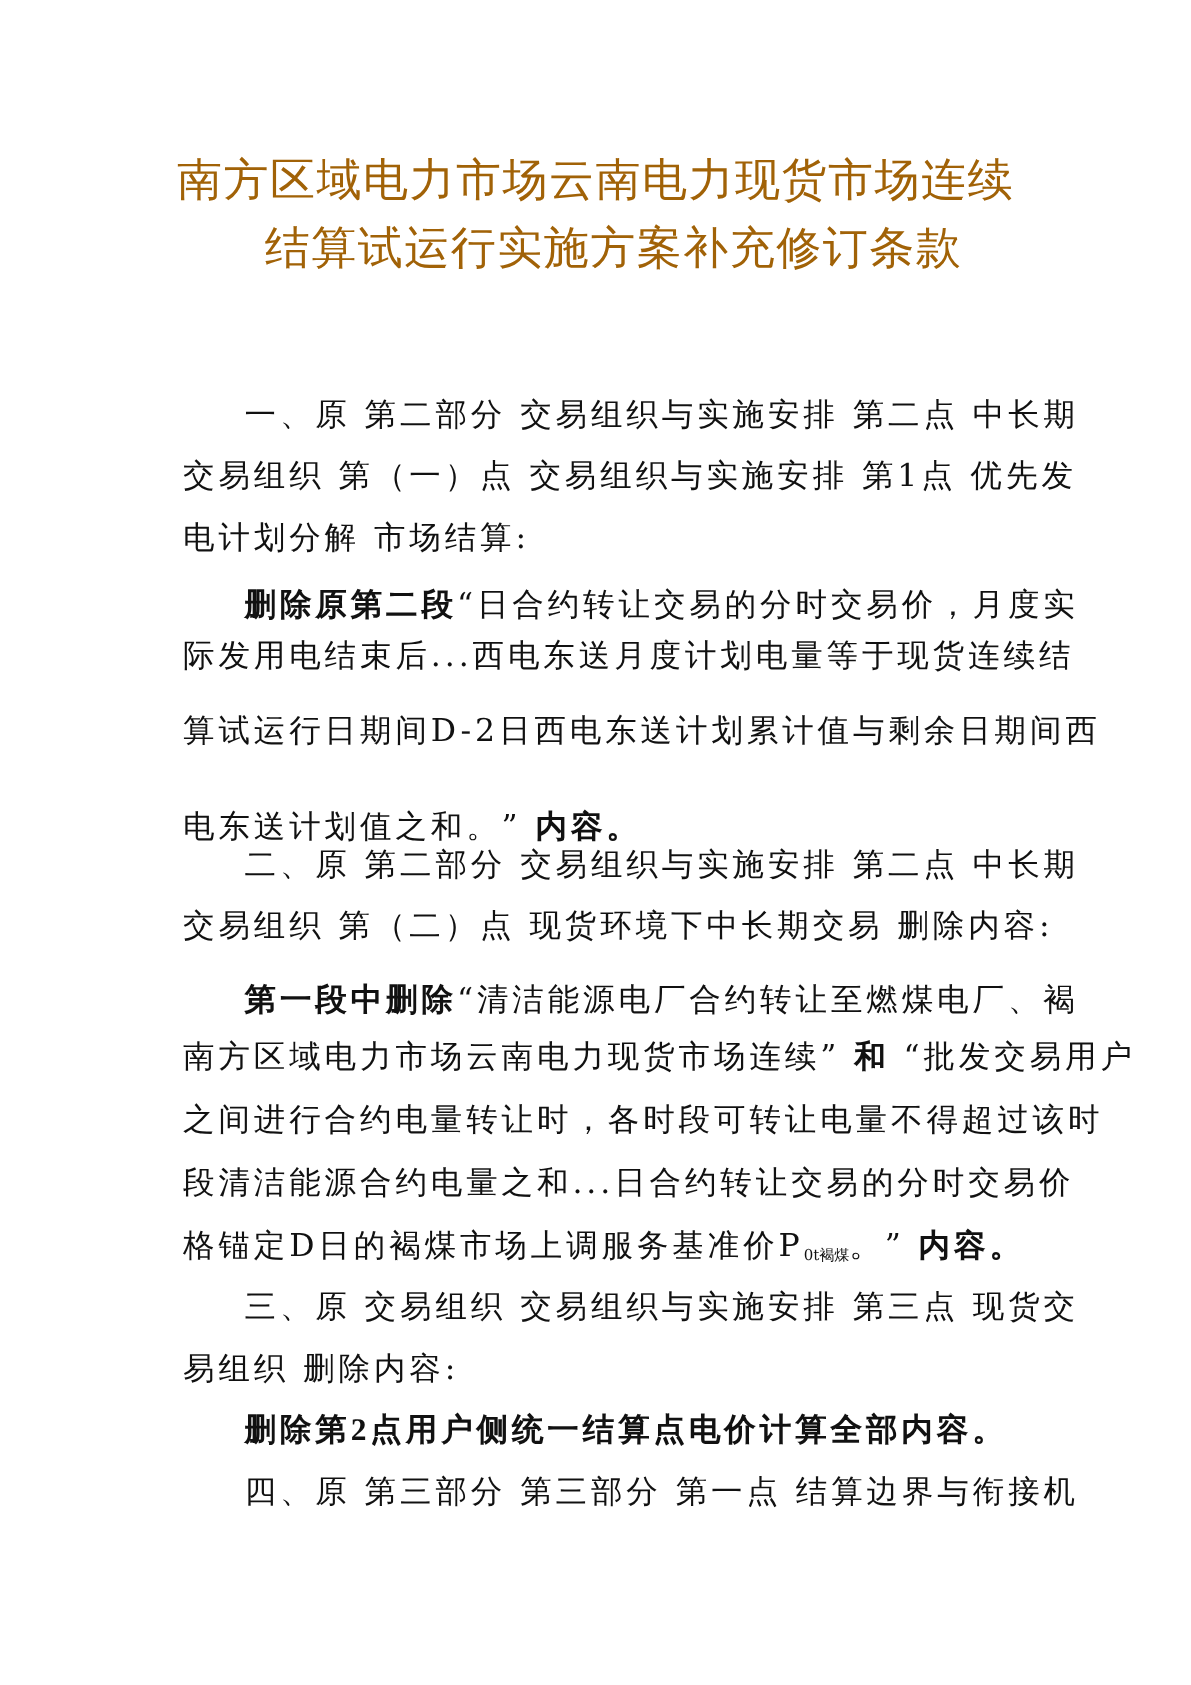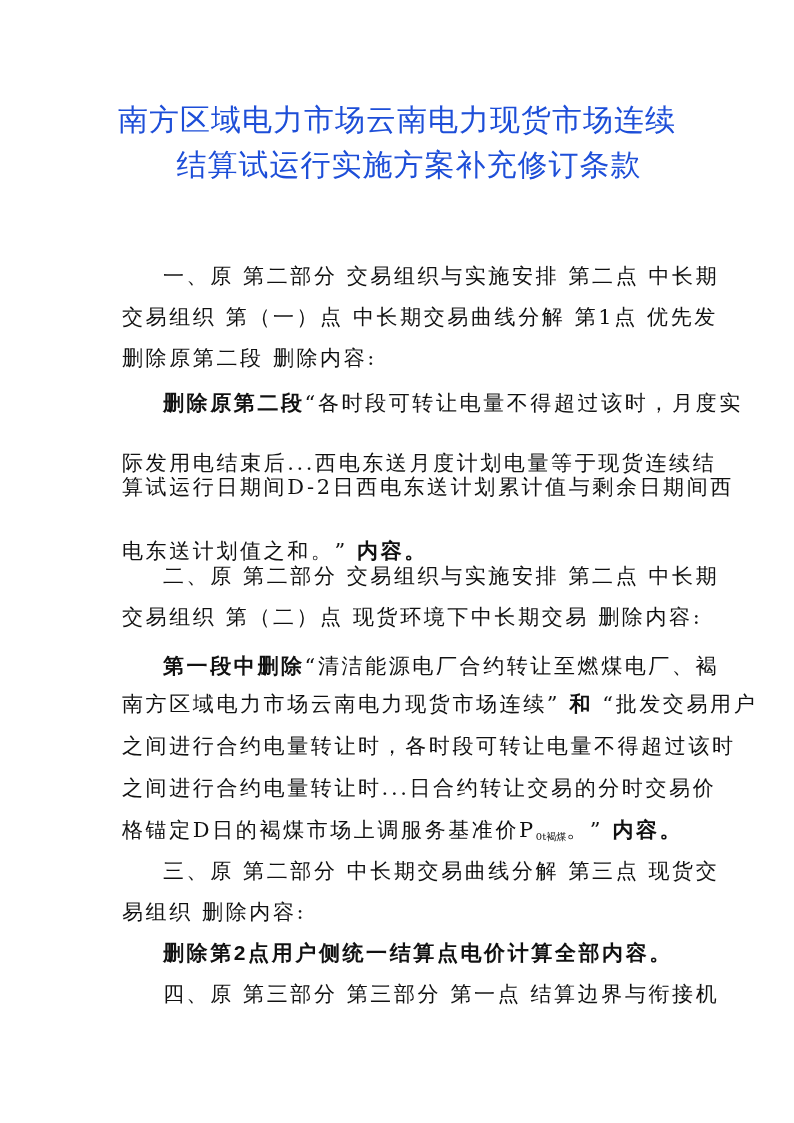--- a/index.html
+++ b/index.html
@@ -1,51 +1,51 @@
 <!DOCTYPE html>
 <html><head>
 <meta charset="utf-8">
 <style>
   html, body { margin: 0; padding: 0; background: #ffffff; }
   body { width: 794px; height: 1123px; position: relative; overflow: hidden;
          font-family: "DejaVu Serif", "Liberation Serif", serif; color: #111; }
   .title { position: absolute; left: 0; width: 794px; text-align: center;
            font-family: "DejaVu Sans", "Liberation Sans", sans-serif;
-           font-size: 30px; letter-spacing: 1px; color: #1d4ed8; }
+           font-size: 30px; letter-spacing: 1px; color: #a16207; }
   .t1 { top: 100px; }
   .t2 { top: 145px; padding-left: 12px; }
   .line { position: absolute; left: 122px; width: 560px; font-size: 21px;
           letter-spacing: 2.6px; white-space: nowrap; line-height: 28px; }
   .ind { left: 163px; }
-  b { font-family: Liberation Sans, sans-serif; font-weight: bold; }
+  b { font-family: Liberation Serif, serif; font-weight: bold; }
   .sub { font-size: 10px; vertical-align: -3px; letter-spacing: 0; }
 </style>
 </head>
 <body>
 
 <div>
   <div class="title t1">南方区域电力市场云南电力现货市场连续</div>
   <div class="title t2">结算试运行实施方案补充修订条款</div>
 
   <div class="line ind" style="top:262px">一、原 第二部分 交易组织与实施安排 第二点 中长期</div>
-  <div class="line" style="top:303px">交易组织 第（一）点 中长期交易曲线分解 第1点 优先发</div>
-  <div class="line" style="top:344px">删除原第二段 删除内容:</div>
+  <div class="line" style="top:303px">交易组织 第（一）点 交易组织与实施安排 第1点 优先发</div>
+  <div class="line" style="top:344px">电计划分解 市场结算:</div>
 
-  <div class="line ind" style="top:389px"><b>删除原第二段</b><span>“各时段可转让电量不得超过该时，月度实</span></div>
-  <div class="line" style="top:449px">际发用电结束后...西电东送月度计划电量等于现货连续结</div>
+  <div class="line ind" style="top:389px"><b>删除原第二段</b><span>“日合约转让交易的分时交易价，月度实</span></div>
+  <div class="line" style="top:423px">际发用电结束后...西电东送月度计划电量等于现货连续结</div>
   <div class="line" style="top:473px">算试运行日期间D-2日西电东送计划累计值与剩余日期间西</div>
   <div class="line" style="top:537px"><span>电东送计划值之和。”</span> <b>内容。</b></div>
 
   <div class="line ind" style="top:562px">二、原 第二部分 交易组织与实施安排 第二点 中长期</div>
   <div class="line" style="top:603px">交易组织 第（二）点 现货环境下中长期交易 删除内容:</div>
 
   <div class="line ind" style="top:652px"><b>第一段中删除</b><span>“清洁能源电厂合约转让至燃煤电厂、褐</span></div>
   <div class="line" style="top:690px"><span>南方区域电力市场云南电力现货市场连续”</span> <b>和</b> <span>“批发交易用户</span></div>
   <div class="line" style="top:732px">之间进行合约电量转让时，各时段可转让电量不得超过该时</div>
-  <div class="line" style="top:774px">之间进行合约电量转让时...日合约转让交易的分时交易价</div>
+  <div class="line" style="top:774px">段清洁能源合约电量之和...日合约转让交易的分时交易价</div>
   <div class="line" style="top:816px"><span>格锚定D日的褐煤市场上调服务基准价P</span><span class="sub">0t褐煤</span><span>。”</span> <b>内容。</b></div>
 
-  <div class="line ind" style="top:857px">三、原 第二部分 中长期交易曲线分解 第三点 现货交</div>
+  <div class="line ind" style="top:857px">三、原 交易组织 交易组织与实施安排 第三点 现货交</div>
   <div class="line" style="top:898px">易组织 删除内容:</div>
   <div class="line ind" style="top:939px"><b>删除第2点用户侧统一结算点电价计算全部内容。</b></div>
 
   <div class="line ind" style="top:980px">四、原 第三部分 第三部分 第一点 结算边界与衔接机</div>
 </div>
 
 </body></html>

